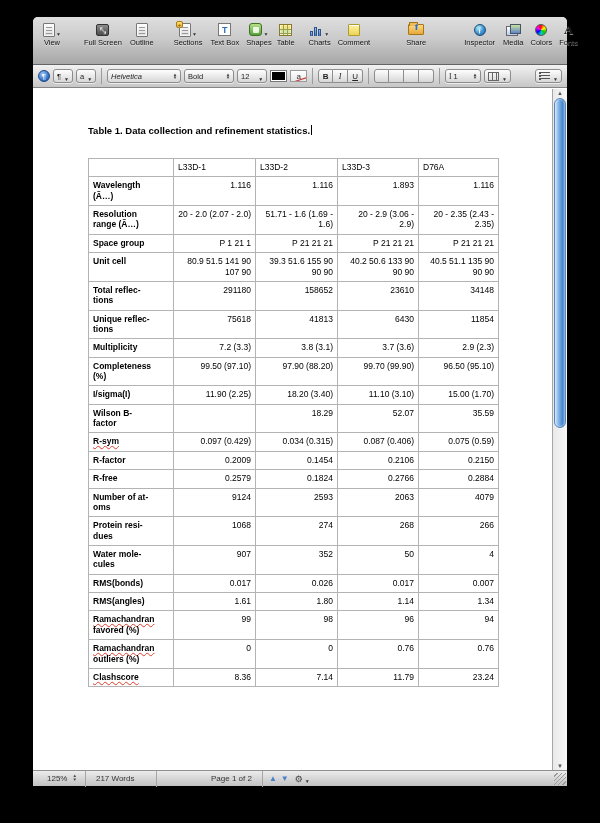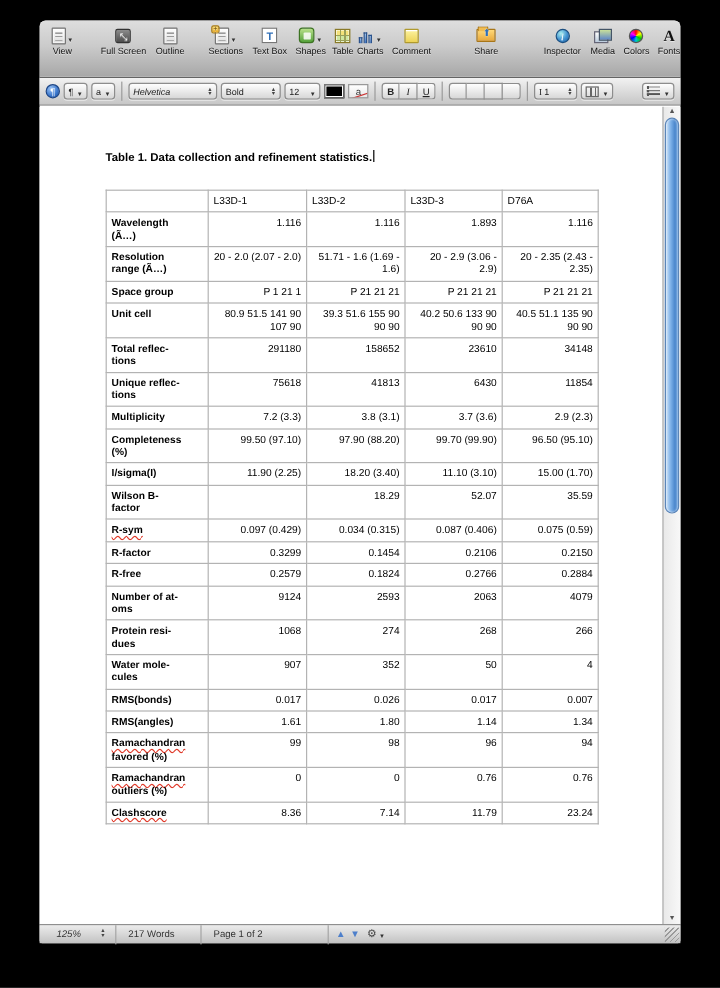--- a/index.html
+++ b/index.html
@@ -79,23 +79,23 @@
 
   
   .scrollbar { position:absolute; right:0; top:72px; bottom:16px; width:15px; background:linear-gradient(90deg,#e9e9e9,#f8f8f8); border-left:1px solid #a5a5a5; }
   .sb-up { position:absolute; top:1px; left:0; right:0; text-align:center; font-size:6px; color:#555; }
   .sb-thumb { position:absolute; left:1px; right:1px; top:9px; height:330px; border-radius:7px; background:linear-gradient(90deg,#cfe3f7,#7cb0e8 40%,#4a86cc 75%,#6ea3de); border:1px solid #5b85b8; box-shadow:inset 0 0 2px rgba(255,255,255,.8); }
   .sb-down { position:absolute; bottom:1px; left:0; right:0; text-align:center; font-size:6px; color:#555; }
 
   
   .statusbar { position:absolute; left:0; right:0; bottom:0; height:16px; background:linear-gradient(#ececec,#c2c2c2); border-top:1px solid #8f8f8f; display:flex; align-items:center; font-size:8px; color:#333; }
   .sb-sep { width:1px; height:16px; background:#a5a5a5; }
-  .zoom-ctl { display:flex; align-items:flex-start; gap:14px; padding:0 8px 0 14px;font-style:italic; }
+  .zoom-ctl { display:flex; align-items:flex-start; gap:3px; padding:0 8px 0 14px; }
   .words { padding:0 10px; width:70px; }
-  .pagebox { padding:0 10px; width:105px; text-align:left; }
+  .pagebox { padding:0 10px; width:105px; text-align:right; }
   .nav-arrows { display:flex; gap:4px; padding:0 6px; font-size:8px; }
   .nav-arrows .tri { color:#4d7fcb; }
   .gear { font-size:9px; color:#444; display:flex; align-items:center; gap:1px; }
   .grip { position:absolute; right:1px; bottom:1px; width:12px; height:12px; background:repeating-linear-gradient(135deg,transparent 0 2px,#9a9a9a 2px 3px); }
 </style>
 </head>
 <body>
 
 <div class="window">
 
@@ -142,21 +142,21 @@
             <span class="drop">▼</span>
           </span>
         <span>Shapes</span>
       </div>
       <div class="tbtn" style="margin-left:5px">
         <span class="ic">
             <span class="ic-table"></span>
           </span>
         <span>Table</span>
       </div>
-      <div class="tbtn" style="margin-left:3px">
+      <div class="tbtn" style="margin-left:14px">
         <span class="ic">
             <span class="ic-charts">
               <i style="height:5px"></i>
               <i style="height:9px"></i>
               <i style="height:7px"></i>
             </span>
             <span class="drop">▼</span>
           </span>
         <span>Charts</span>
       </div>
@@ -360,21 +360,21 @@
           </tr>
           <tr>
             <td class="lbl"><span class="squiggle">R-sym</span></td>
             <td class="val">0.097 (0.429)</td>
             <td class="val">0.034 (0.315)</td>
             <td class="val">0.087 (0.406)</td>
             <td class="val">0.075 (0.59)</td>
           </tr>
           <tr>
             <td class="lbl">R-factor</td>
-            <td class="val">0.3299</td>
+            <td class="val">0.2009</td>
             <td class="val">0.1454</td>
             <td class="val">0.2106</td>
             <td class="val">0.2150</td>
           </tr>
           <tr>
             <td class="lbl">R-free</td>
             <td class="val">0.2579</td>
             <td class="val">0.1824</td>
             <td class="val">0.2766</td>
             <td class="val">0.2884</td>

